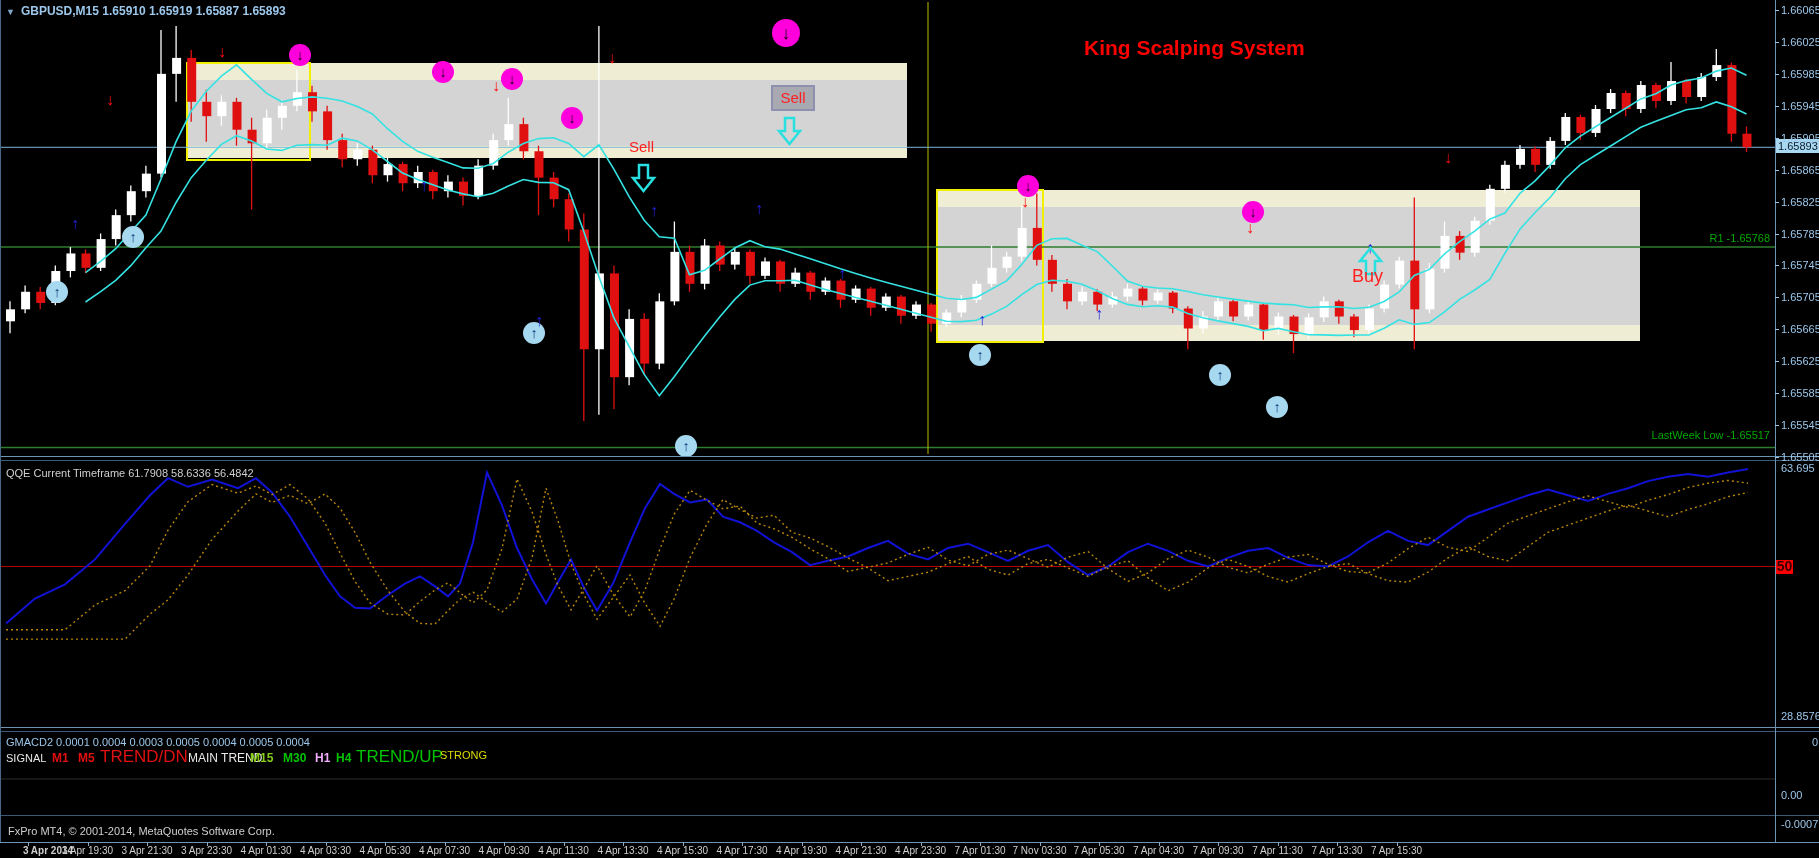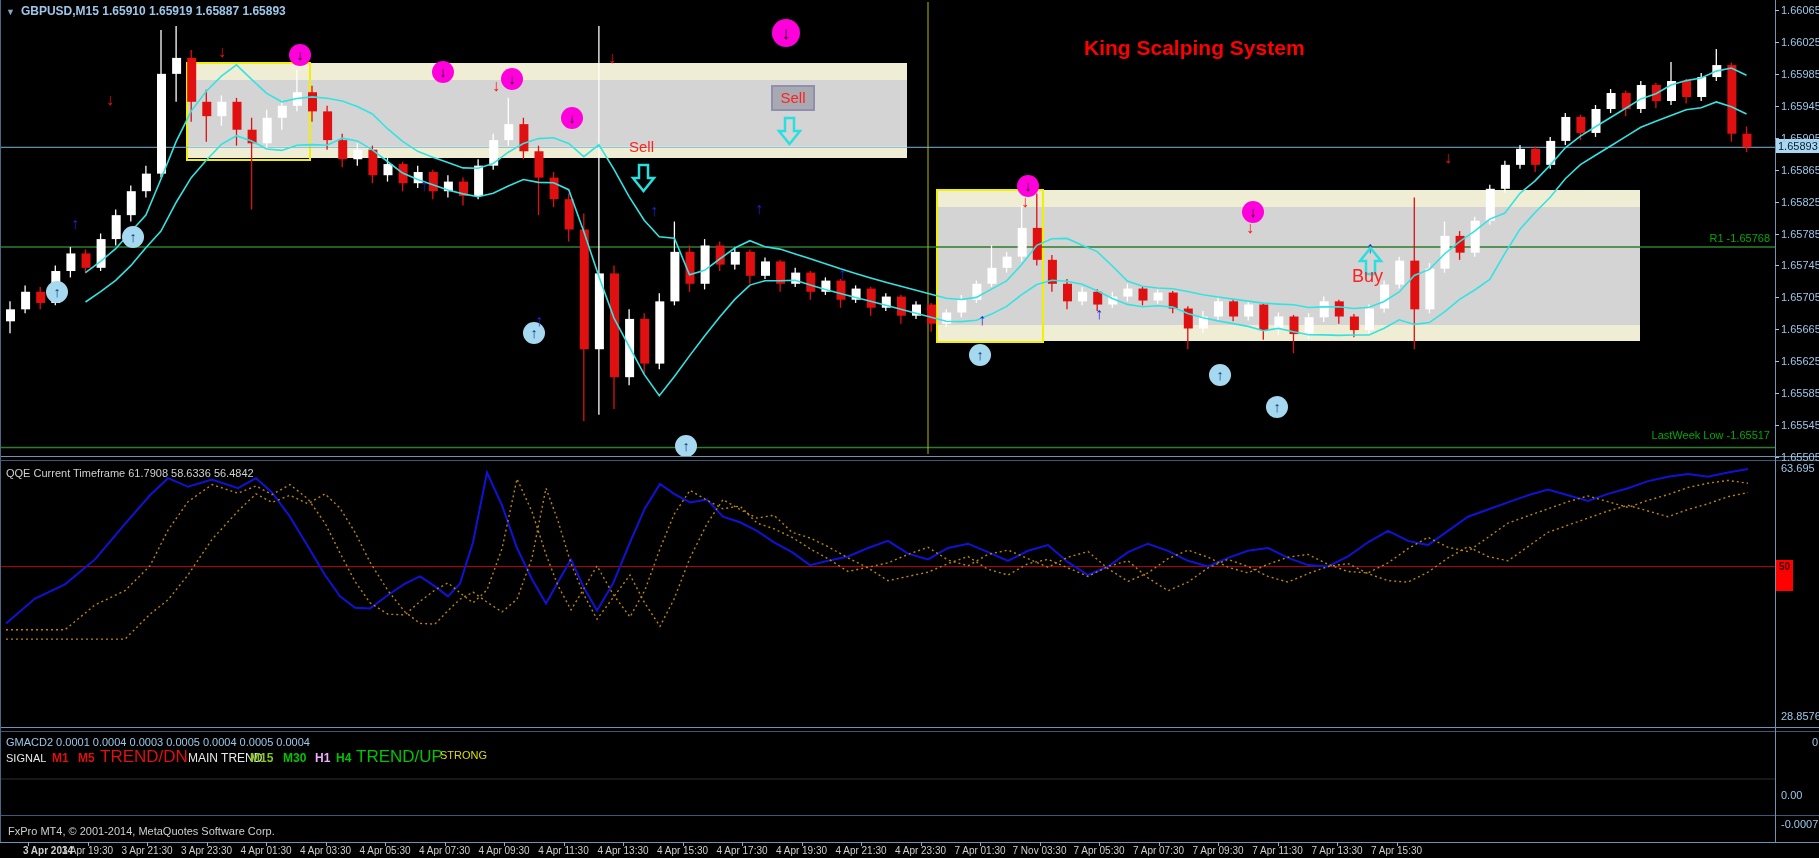--- a/index.html
+++ b/index.html
@@ -21,22 +21,22 @@
   #lw-label{left:1555px;top:429px;width:215px;text-align:right;font-size:11px;color:#00A800;}
   #qqe-label{left:6px;top:467px;font-size:11px;color:#CFCFCF;}
   #gmacd-label{left:6px;top:736px;font-size:11px;color:#9CC7EA;}
   #footer-text{left:8px;top:825px;font-size:11px;color:#CFCFCF;}
   .sep{position:absolute;left:0;width:1819px;height:1px;background:#6E94B4;}
   .sep2{position:absolute;left:0;width:1819px;height:1px;background:#3A5A78;}
   .axlbl{position:absolute;left:1781px;font-size:11px;color:#9CC7EA;}
   .axtick{position:absolute;left:1775px;width:4px;height:1px;background:#9CC7EA;}
   #bid-tag{position:absolute;left:1776px;width:42px;height:14px;background:#A9D9F2;
            color:#0A1A2A;font-size:11px;line-height:14px;padding-left:2px;}
-  #qqe50-tag{position:absolute;left:1776px;width:17px;height:31px;background:#FF0000;
-             color:#3A0000;font-size:10px;font-weight:bold;text-align:center;line-height:13px;}
+  #qqe50-tag{position:absolute;left:1776px;width:17px;height:14px;background:#FF0000;
+             color:#3A0000;font-size:14px;font-weight:bold;text-align:center;line-height:13px;}
   .tlbl{position:absolute;top:845px;font-size:10px;color:#CFCFCF;transform:translateX(-50%);}
   .ttick{position:absolute;top:842px;width:1px;height:4px;background:#88AACB;}
   .g2{position:absolute;font-weight:bold;}
 </style>
 </head>
 <body>
 
 <div id="root">
 
   <div class="panel" style="top:0;width:1775px;height:456px;"></div>
@@ -438,21 +438,21 @@
       <div class="tlbl" style="left: 861px;">4 Apr 21:30</div>
       <div class="ttick" style="left: 861px;"></div>
       <div class="tlbl" style="left: 920.5px;">4 Apr 23:30</div>
       <div class="ttick" style="left: 920.5px;"></div>
       <div class="tlbl" style="left: 980px;">7 Apr 01:30</div>
       <div class="ttick" style="left: 980px;"></div>
       <div class="tlbl" style="left: 1039.5px;">7 Nov 03:30</div>
       <div class="ttick" style="left: 1039.5px;"></div>
       <div class="tlbl" style="left: 1099px;">7 Apr 05:30</div>
       <div class="ttick" style="left: 1099px;"></div>
-      <div class="tlbl" style="left: 1158.5px;">7 Apr 07:30</div>
+      <div class="tlbl" style="left: 1158.5px;">7 Apr 04:30</div>
       <div class="ttick" style="left: 1158.5px;"></div>
       <div class="tlbl" style="left: 1218px;">7 Apr 09:30</div>
       <div class="ttick" style="left: 1218px;"></div>
       <div class="tlbl" style="left: 1277.5px;">7 Apr 11:30</div>
       <div class="ttick" style="left: 1277.5px;"></div>
       <div class="tlbl" style="left: 1337px;">7 Apr 13:30</div>
       <div class="ttick" style="left: 1337px;"></div>
       <div class="tlbl" style="left: 1396.5px;">7 Apr 15:30</div>
       <div class="ttick" style="left: 1396.5px;"></div>
       <div class="g2" style="left: 6px; top: 752px; font-size: 11px; color: rgb(232, 232, 232); font-weight: normal;">SIGNAL</div>

